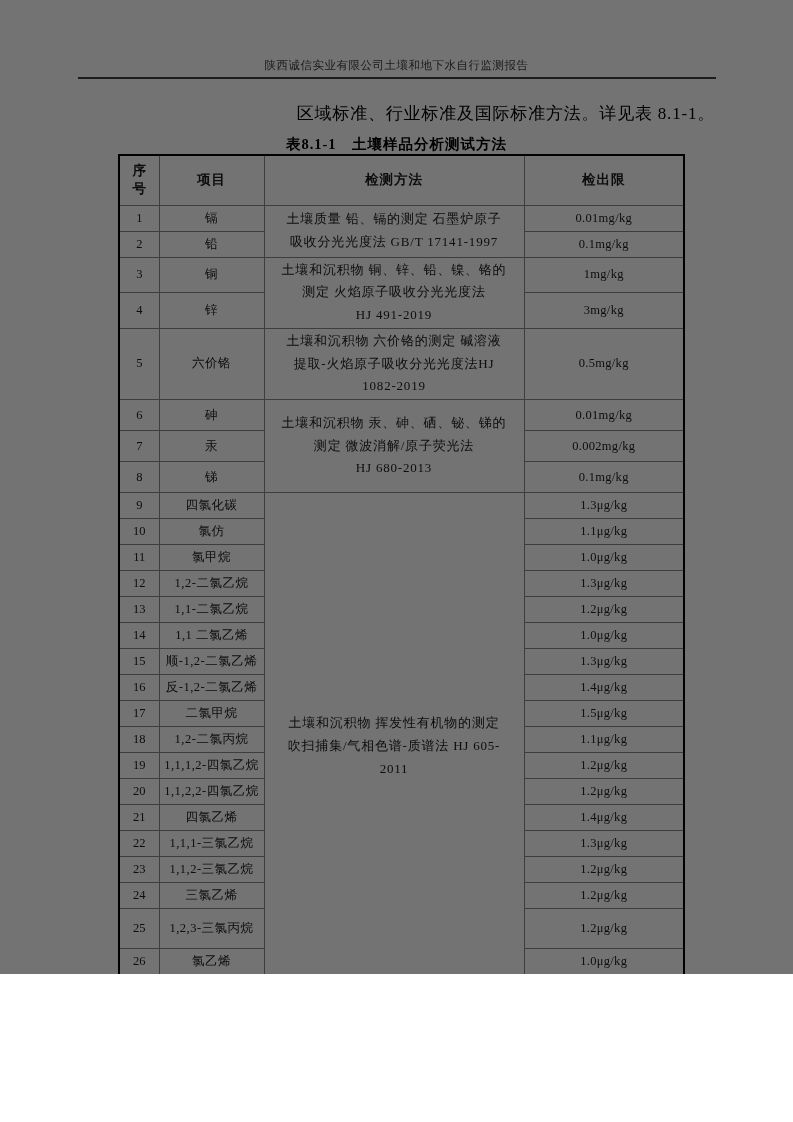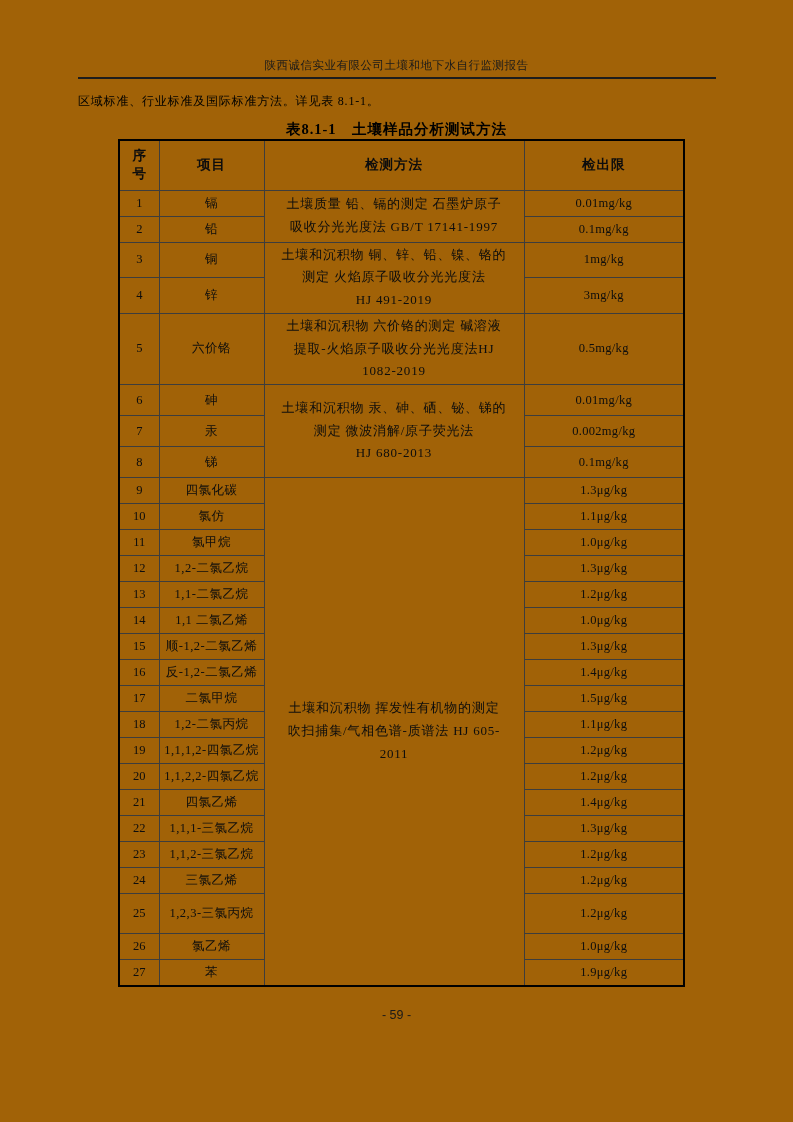--- a/index.html
+++ b/index.html
@@ -1,42 +1,43 @@
 <!DOCTYPE html>
 <html><head>
 <meta charset="utf-8">
 <style>
   * { margin: 0; padding: 0; box-sizing: border-box; }
   html, body { background: #ffffff; }
   .page {
     position: relative;
     width: 793px;
-    height: 1122px;
-    background: #a16207;
+    height: 974px;
+    background: #737373;
     font-family: "Liberation Serif", "DejaVu Serif", serif;
     color: #111111;
     overflow: hidden;
   }
   .running-header {
     margin-top: 58px;
     text-align: center;
     font-size: 11.5px;
     letter-spacing: 0.5px;
     color: #1a1a1a;
   }
   .header-rule {
     width: 638px;
     margin: 4px auto 0 78px;
     border-top: 2px solid #1d1d1d;
   }
   .intro-paragraph {
-    margin: 14px 78px 0 78px;
-    font-size: 12px;
+    margin: 23px 78px 0 78px;
+    font-size: 17px;
     letter-spacing: 0.8px;
     color: #000000;
+    text-align: right;
   }
   .table-caption {
     margin-top: 10px;
     text-align: center;
     font-size: 14.5px;
     font-weight: bold;
     letter-spacing: 1px;
     color: #000000;
   }
   table.doc-table {

